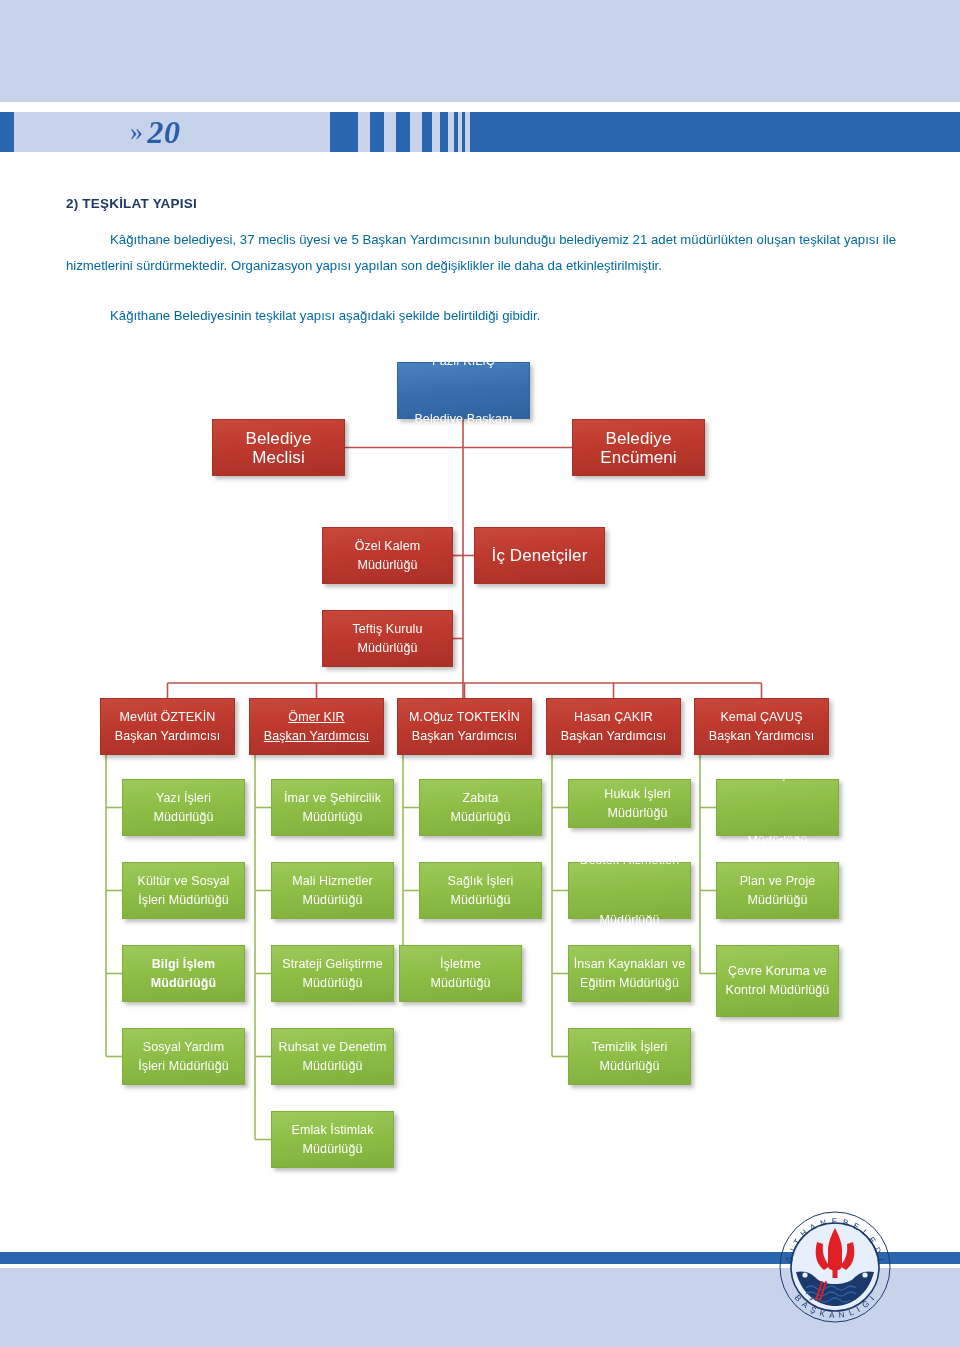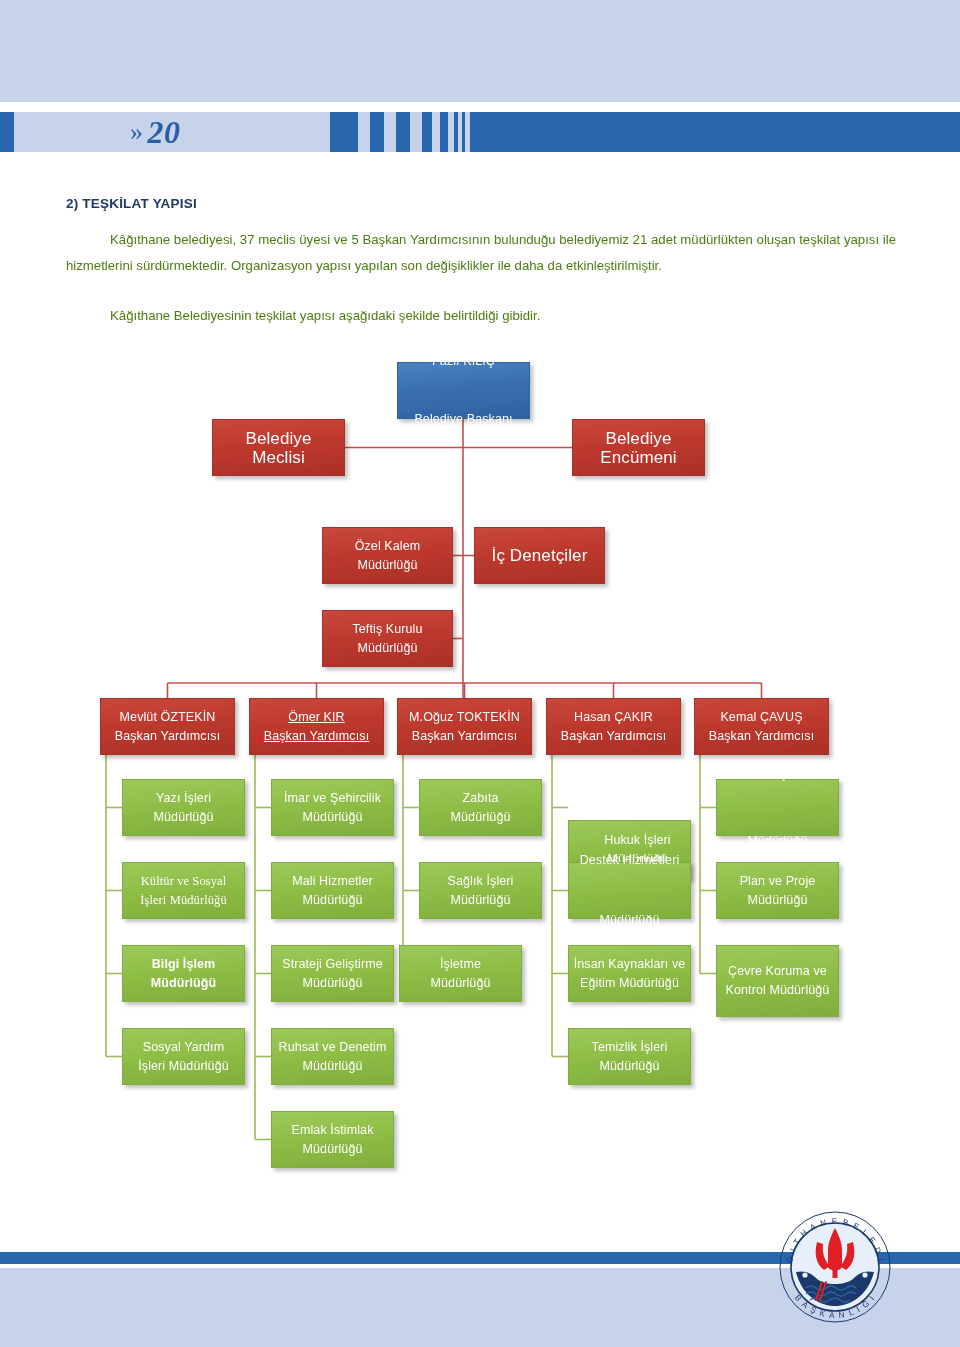--- a/index.html
+++ b/index.html
@@ -30,21 +30,21 @@
   #page-number .chev{font-style:normal;font-size:26px;font-weight:400;}
 
   
   #content{position:absolute;left:0;top:0;width:960px;}
   #section-heading{
     position:absolute;left:66px;top:196px;
     font-size:13.5px;font-weight:700;color:#1f3864;letter-spacing:.2px;
   }
   .para{
     position:absolute;left:66px;width:830px;
-    font-size:13.2px;line-height:26px;color:#4d7c0f;text-align:justify;
+    font-size:13.2px;line-height:26px;color:#0369a1;text-align:justify;
   }
   #para-1{top:227px;text-indent:44px;}
   #para-2{top:303px;text-indent:44px;}
 
   
   #org-chart{position:absolute;left:0;top:0;width:960px;height:1347px;}
   #connector-layer{position:absolute;left:0;top:0;width:960px;height:1347px;}
 
   .node{
     position:absolute;box-sizing:border-box;
@@ -181,21 +181,21 @@
         <span class="l2">Başkan Yardımcısı</span>
       </div>
       <div class="node red" style="left: 694px; top: 698px; width: 135px; height: 57px;">
         <span class="l1">Kemal ÇAVUŞ</span>
         <span class="l2">Başkan Yardımcısı</span>
       </div>
       <div class="node green" style="left: 122px; top: 779px; width: 123px; height: 57px;">
         <span class="l1">Yazı İşleri</span>
         <span class="l2">Müdürlüğü</span>
       </div>
-      <div class="node green" style="left: 122px; top: 862px; width: 123px; height: 57px; font-family: Liberation Serif, serif;">
+      <div class="node green" style="left: 122px; top: 862px; width: 123px; height: 57px;">
         <span class="l1">Kültür ve Sosyal</span>
         <span class="l2">İşleri Müdürlüğü</span>
       </div>
       <div class="node green" style="left: 122px; top: 945px; width: 123px; height: 57px; font-weight: bold;">
         <span class="l1">Bilgi İşlem</span>
         <span class="l2">Müdürlüğü</span>
       </div>
       <div class="node green" style="left: 122px; top: 1028px; width: 123px; height: 57px;">
         <span class="l1">Sosyal Yardım</span>
         <span class="l2">İşleri Müdürlüğü</span>
@@ -225,21 +225,21 @@
         <span class="l2">Müdürlüğü</span>
       </div>
       <div class="node green" style="left: 419px; top: 862px; width: 123px; height: 57px;">
         <span class="l1">Sağlık İşleri</span>
         <span class="l2">Müdürlüğü</span>
       </div>
       <div class="node green" style="left: 399px; top: 945px; width: 123px; height: 57px;">
         <span class="l1">İşletme</span>
         <span class="l2">Müdürlüğü</span>
       </div>
-      <div class="node green" style="left: 568px; top: 820px; width: 123px; height: 59px; padding-left: 20px;">
+      <div class="node green" style="left: 568px; top: 779px; width: 123px; height: 49px; padding-left: 20px;">
         <span class="l1">Hukuk İşleri</span>
         <span class="l2">Müdürlüğü</span>
       </div>
       <div class="node green" style="left: 568px; top: 862px; width: 123px; height: 57px; gap: 41px;">
         <span class="l1">Destek Hizmetleri</span>
         <span class="l2">Müdürlüğü</span>
       </div>
       <div class="node green" style="left: 568px; top: 945px; width: 123px; height: 57px;">
         <span class="l1">İnsan Kaynakları ve</span>
         <span class="l2">Eğitim Müdürlüğü</span>

